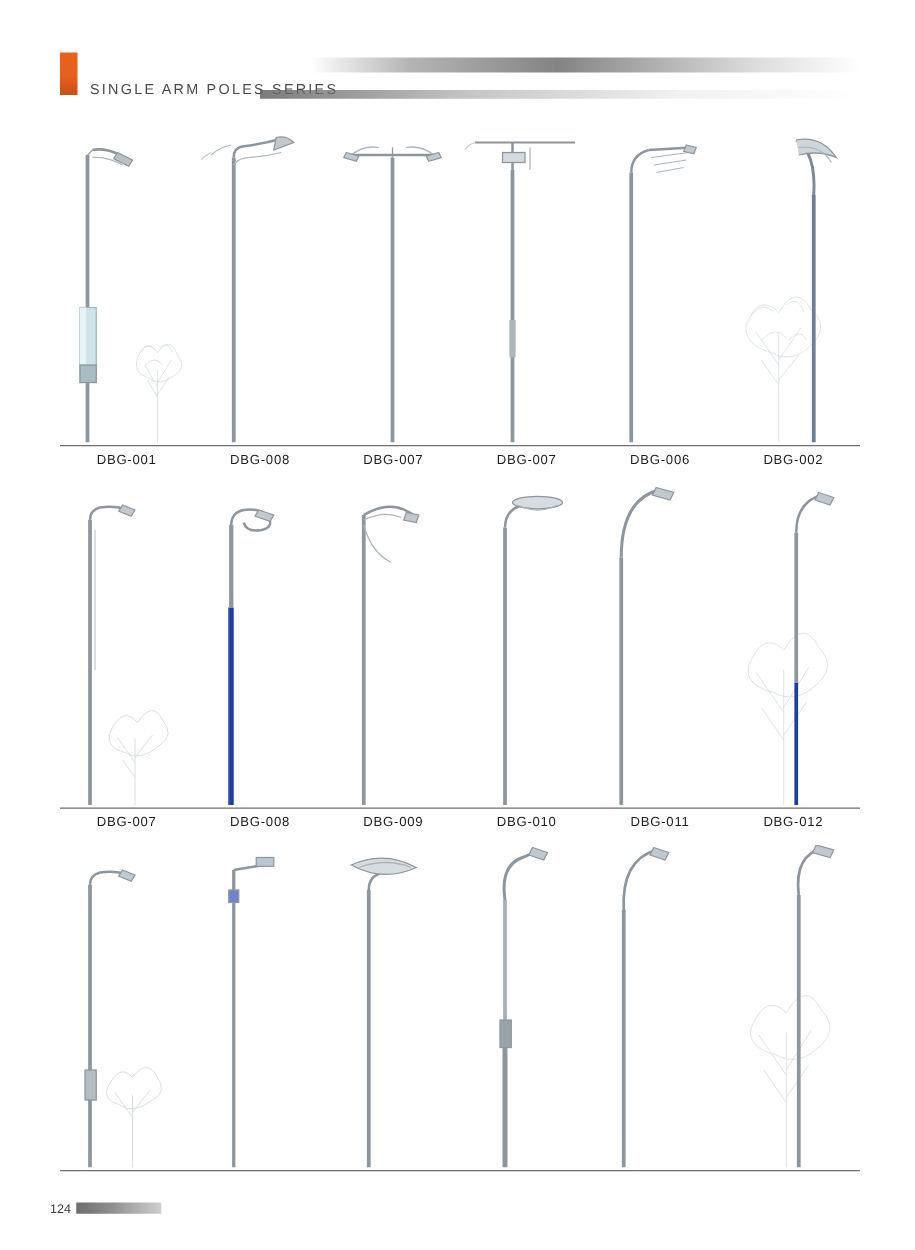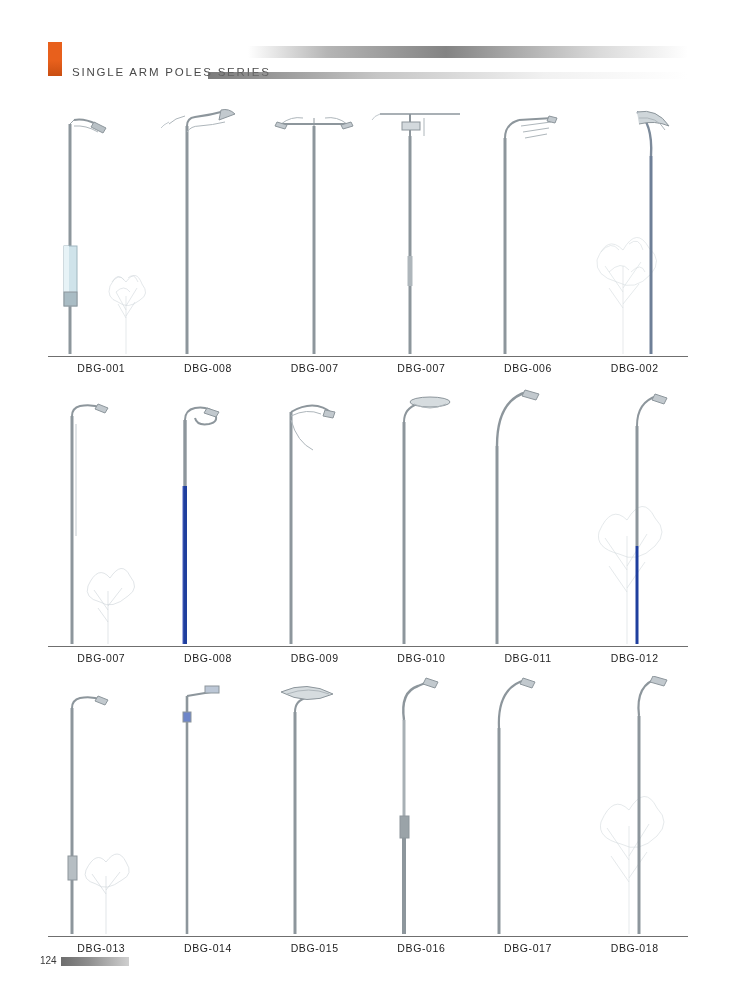--- a/index.html
+++ b/index.html
@@ -124,24 +124,24 @@
     font-size: 10.5px;
     letter-spacing: 0.6px;
     color: #1d1d1d;
     font-family: "Liberation Sans", sans-serif;
   }
 
   
   .footer {
     position: absolute;
     left: 40px;
-    bottom: 34px;
+    bottom: 22px;
     height: 16px;
     display: flex;
-    align-items: flex-end;
+    align-items: flex-start;
   }
   .page-num {
     font-size: 10px;
     color: #3a3a3a;
     margin-right: 4px;
     font-family: "Liberation Sans", sans-serif;
   }
   .footer-bar {
     width: 68px;
     height: 9px;
@@ -469,28 +469,20 @@
                 <line x1="58" y1="258" x2="58" y2="40" stroke="#8d969c" stroke-width="3"></line>
                 <path d="M58 40 q-4 -32 20 -38" stroke="#8d969c" stroke-width="2.2"></path>
                 <path d="M72 0 l14 4 l-3 6 l-14 -4z" fill="#c2c9ce" stroke="#8d969c"></path>
               </g>
             </svg>
           </div>
         </div>
 
       </div>
       <div class="row-rule"></div>
-      <div class="labels">
-        <div class="label">DBG-013</div>
-        <div class="label">DBG-014</div>
-        <div class="label">DBG-015</div>
-        <div class="label">DBG-016</div>
-        <div class="label">DBG-017</div>
-        <div class="label">DBG-018</div>
-      </div>
     </div>
 
   </div>
 
   <div class="footer">
     <span class="page-num">124</span>
     <span class="footer-bar"></span>
   </div>
 
 </div>

